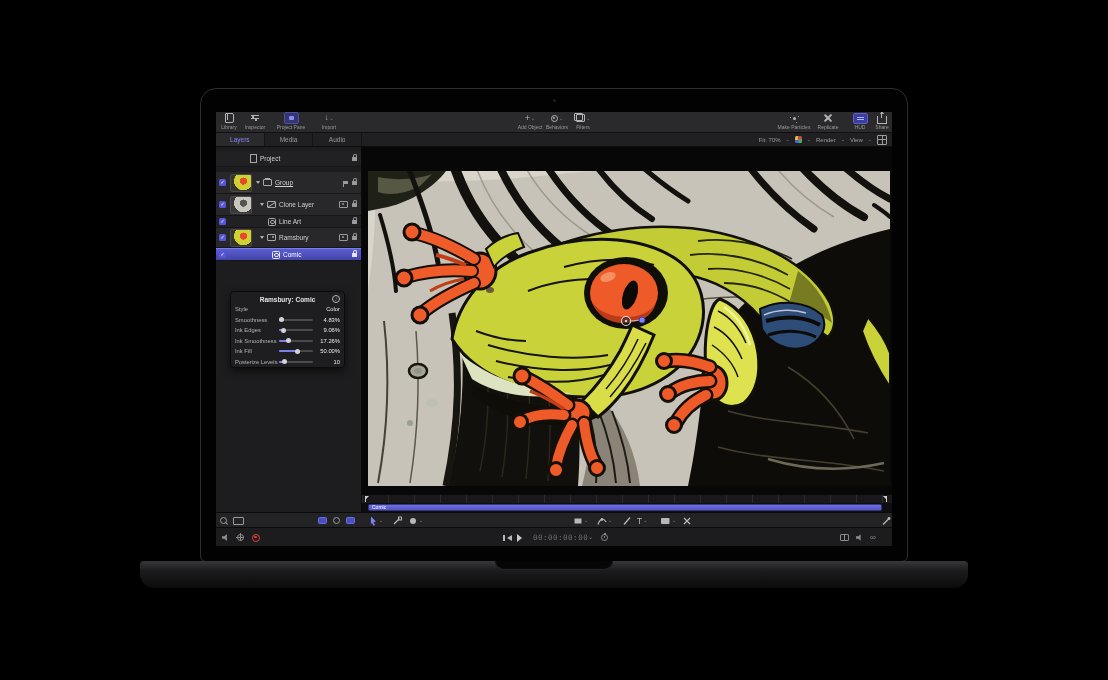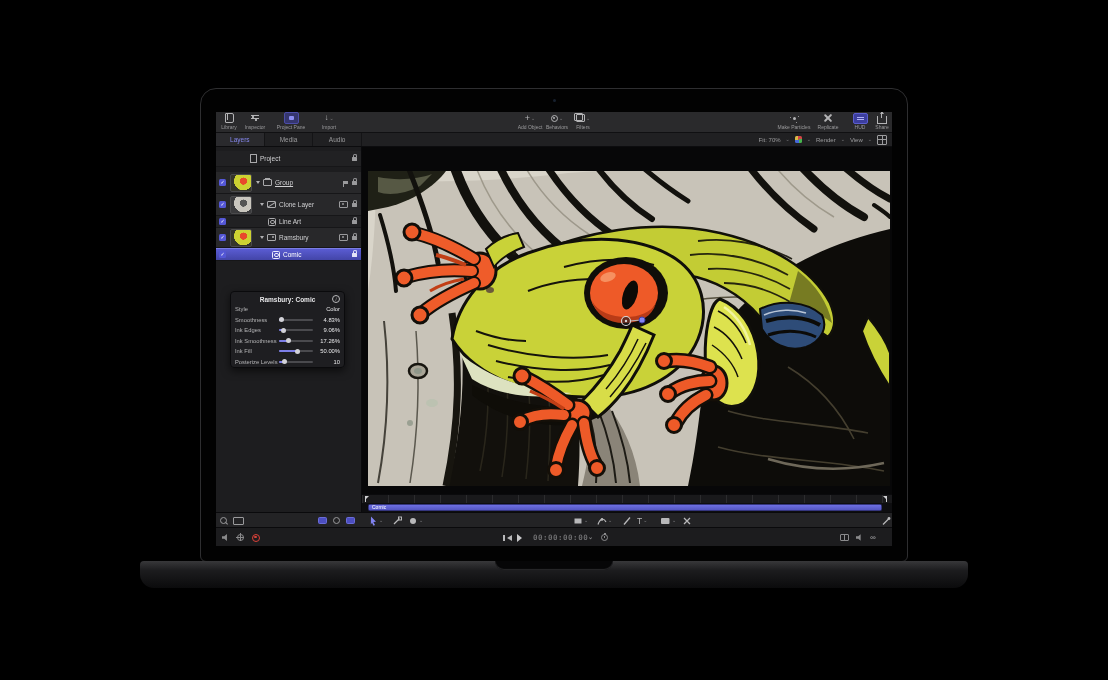--- a/index.html
+++ b/index.html
@@ -132,21 +132,21 @@
   .rmark::after{content:"";position:absolute;top:0;width:0;height:0;border-top:3px solid #cfcfd1;}
   .rmark.left::after{left:1.4px;border-right:3px solid transparent;}
   .rmark.right::after{right:1.4px;border-left:3px solid transparent;}
   .cliprow{position:absolute;left:146px;top:391px;width:530px;height:9px;background:#0e0e10;}
   .clip{position:absolute;left:6px;top:1px;width:514px;height:7px;border-radius:1.5px;
     background:linear-gradient(#6e70e2,#5456c2);border:1px solid #35367e;box-sizing:border-box;
     font-size:5px;color:#fff;line-height:5px;padding-left:3px;}
   .toolrow{position:absolute;left:0;top:400px;width:676px;height:15px;background:#232325;border-top:1px solid #0a0a0c;box-sizing:border-box;}
   .titem{position:absolute;top:2px;height:11px;display:flex;align-items:center;gap:1px;color:#b8b8ba;}
   .transport{position:absolute;left:0;top:415px;width:676px;height:19px;background:#1c1c1e;border-top:1px solid #0a0a0c;box-sizing:border-box;}
-  .xitem{position:absolute;top:4px;height:11px;display:flex;align-items:center;gap:2px;color:#9a9a9c;font-weight:bold;}
+  .xitem{position:absolute;top:4px;height:11px;display:flex;align-items:center;gap:2px;color:#9a9a9c;}
   .timecode{font-family:"DejaVu Sans Mono",monospace;font-size:7.5px;color:#6e6e70;letter-spacing:0.5px;}
   .tp-bar{width:1.5px;height:6px;background:#b8b8ba;}
   .tri-l{width:0;height:0;border-right:5px solid #b8b8ba;border-top:3.5px solid transparent;border-bottom:3.5px solid transparent;}
   .tri-r{width:0;height:0;border-left:5.5px solid #c8c8ca;border-top:4px solid transparent;border-bottom:4px solid transparent;}
   .ic-clock{width:7px;height:7px;border:1px solid #8a8a8c;border-radius:50%;position:relative;box-sizing:border-box;}
   .ic-clock::before{content:"";position:absolute;left:2px;top:-2px;width:1.5px;height:1.5px;background:#8a8a8c;}
   .ic-clock::after{content:"";position:absolute;left:2.2px;top:1px;width:1px;height:2.2px;background:#8a8a8c;}
   .ic-film{width:9px;height:7px;border:1px solid #8a8a8c;border-radius:1px;position:relative;box-sizing:border-box;}
   .ic-film::after{content:"";position:absolute;left:3.4px;top:0;width:1px;height:5px;background:#8a8a8c;}
   .ic-speaker{width:8px;height:7px;background:#8a8a8c;clip-path:polygon(0 32%,28% 32%,58% 4%,58% 96%,28% 68%,0 68%);position:relative;}

